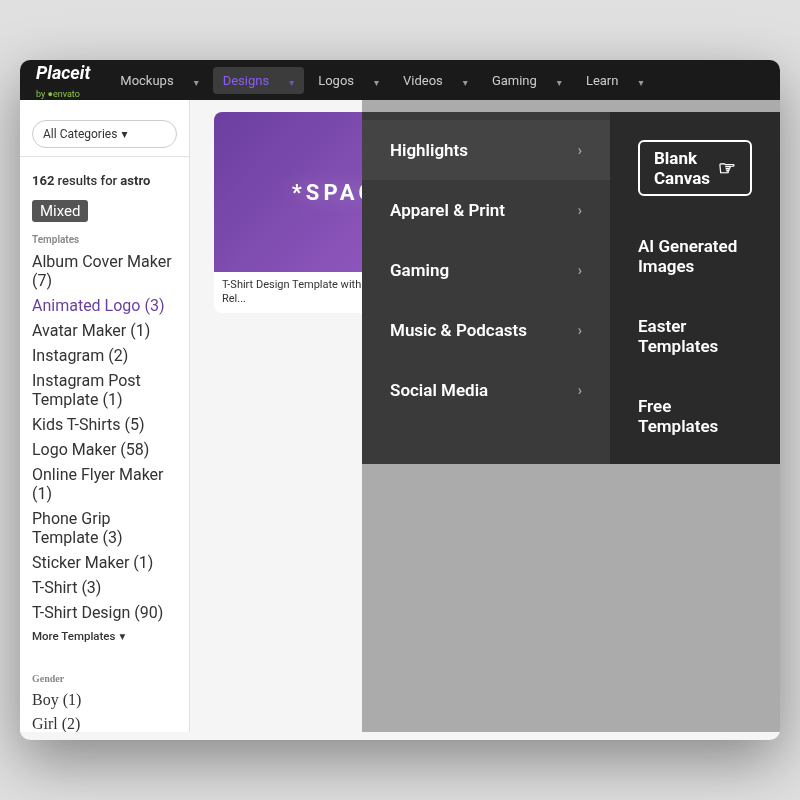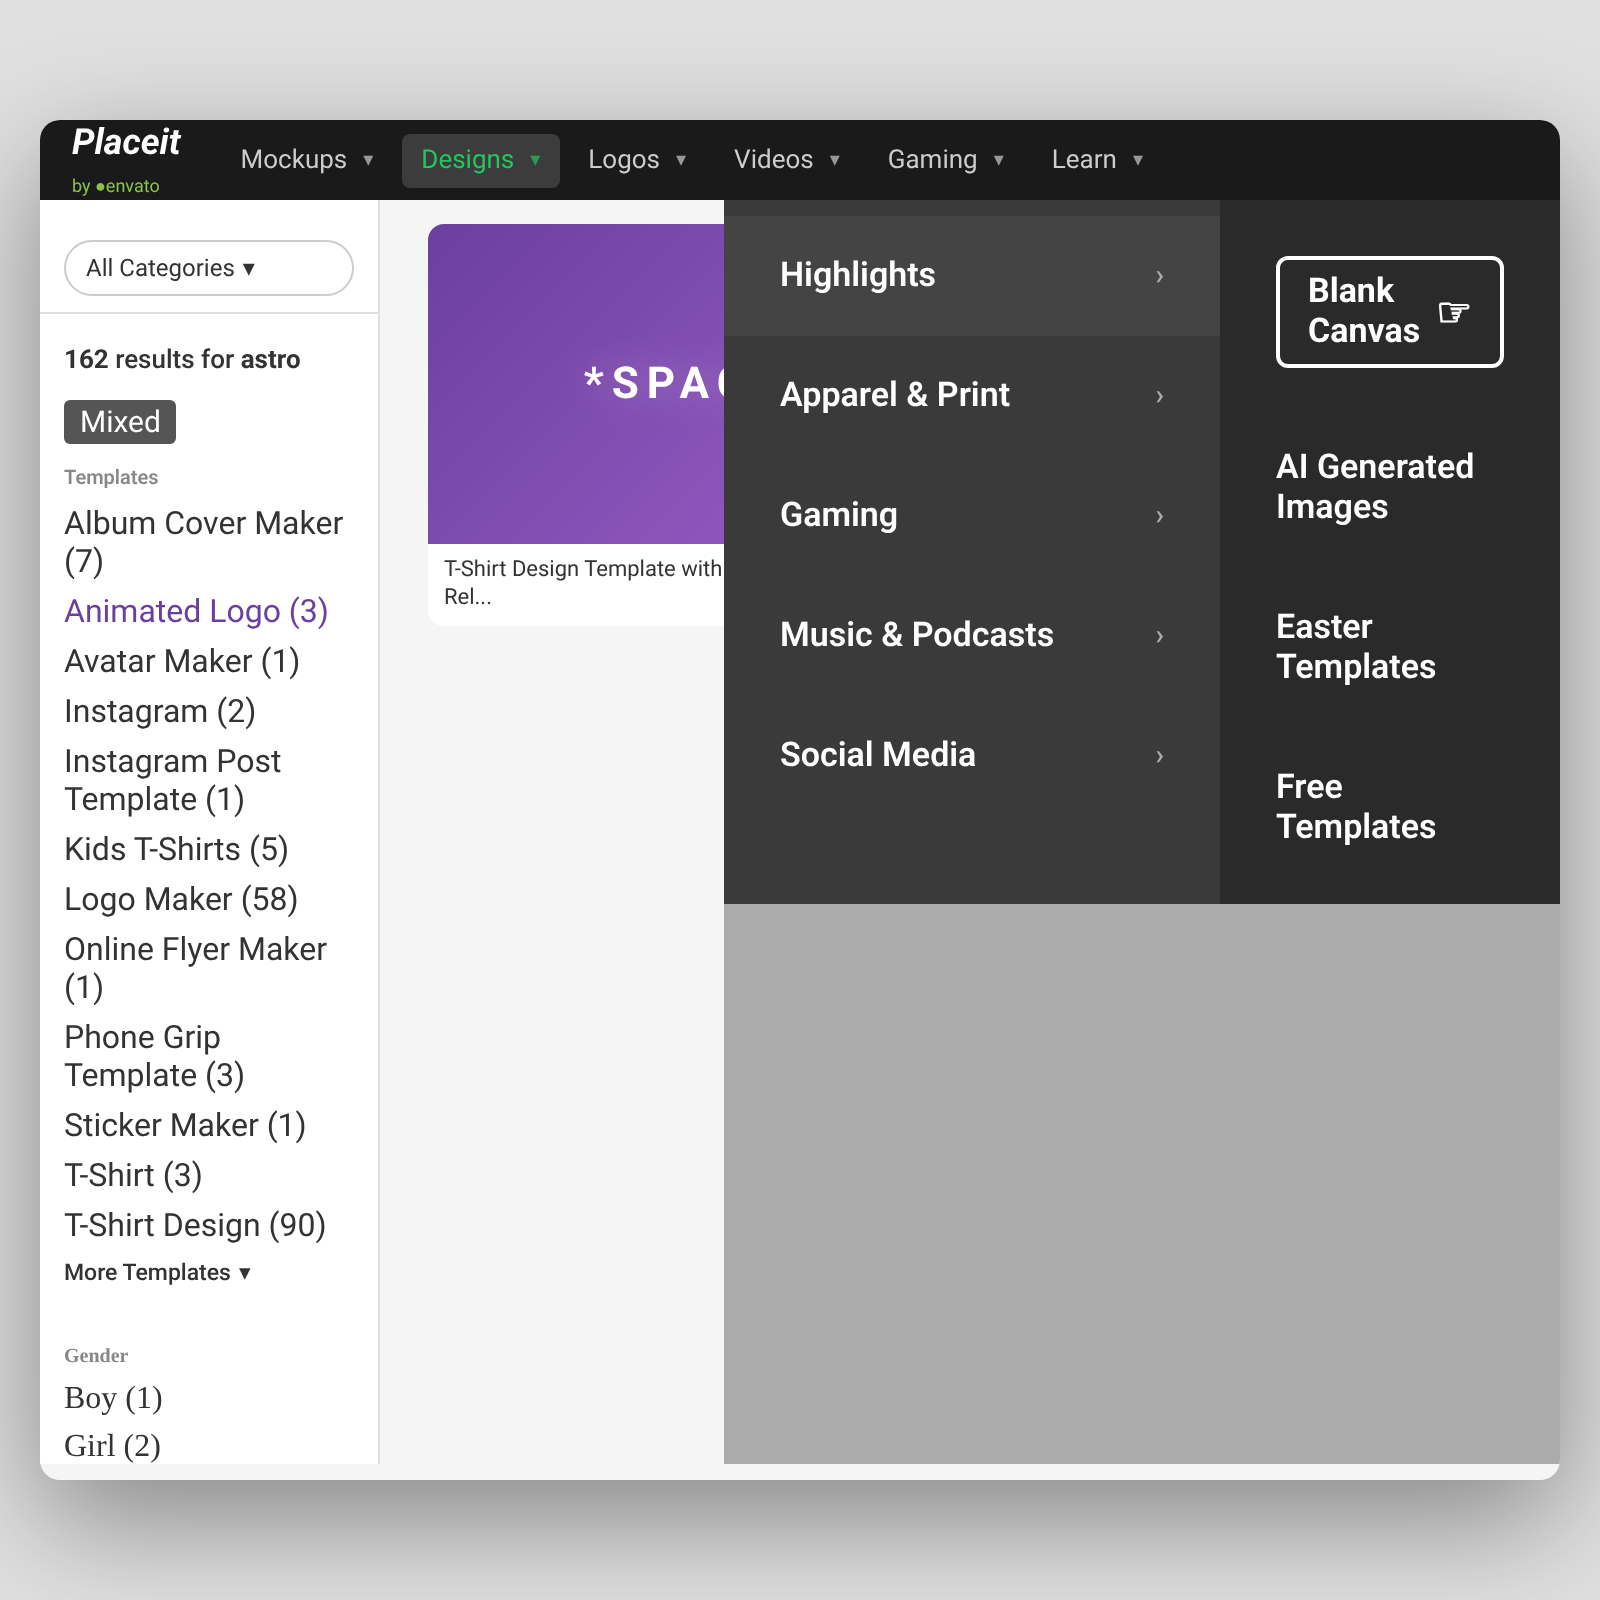--- a/index.html
+++ b/index.html
@@ -62,28 +62,28 @@
       align-items: center;
       gap: 4px;
     }
 
     .nav-item {
       color: #ccc;
       font-size: 13px;
       padding: 6px 10px;
       cursor: pointer;
       display: flex;
-      align-items: center;
-      gap: 8px;
+      align-items: flex-end;
+      gap: 20px;
       border-radius: 4px;
       white-space: nowrap;
     }
 
     .nav-item.active {
-      color: #22c55e;
+      color: #8b5cf6;
       background: rgba(255,255,255,0.15);
     }
 
     .nav-arrow {
       font-size: 10px;
       opacity: 0.7;
     }
 
     
     .content-area {
@@ -234,21 +234,21 @@
       top: 0;
       left: 160px;
       right: 0;
       bottom: 0;
       background: rgba(0,0,0,0.3);
       z-index: 50;
     }
 
     .dropdown-menu {
       position: absolute;
-      top: 0;
+      top: 12px;
       left: 0;
       width: 100%;
       display: flex;
       z-index: 60;
     }
 
     .dropdown-left {
       width: 270px;
       background: #3a3a3a;
       padding: 8px 0;

